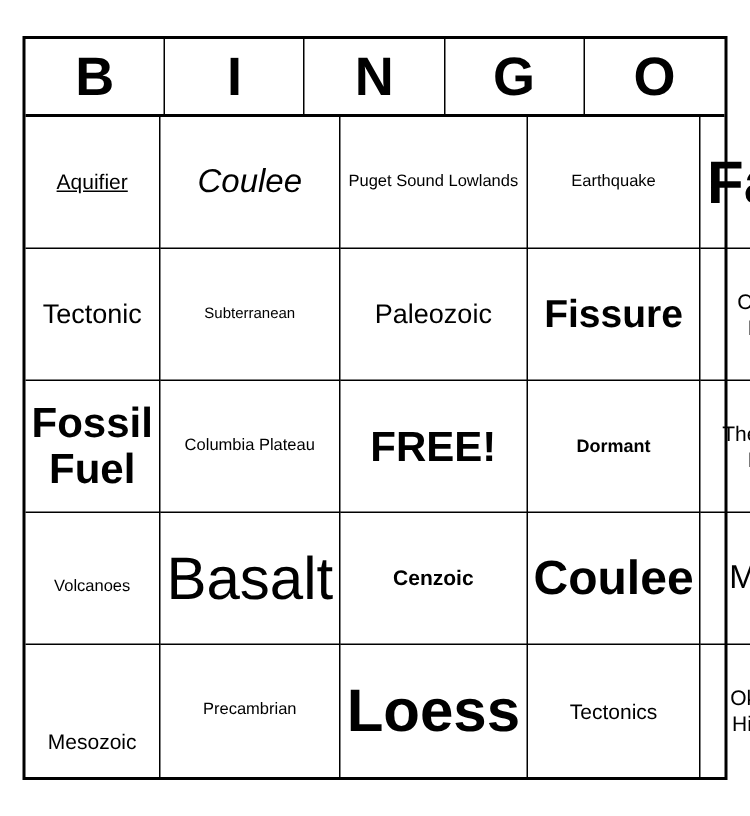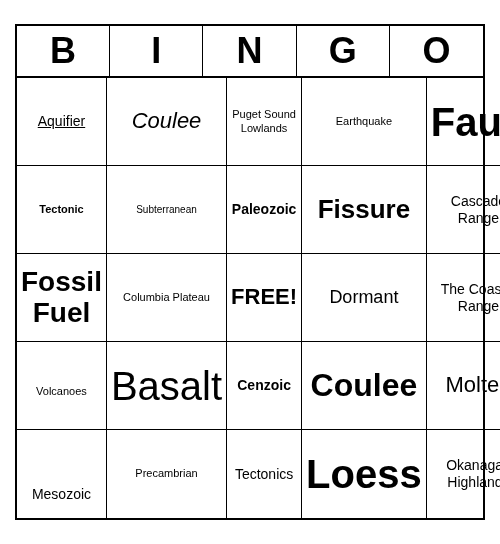--- a/index.html
+++ b/index.html
@@ -79,45 +79,45 @@
       <div class="bingo-cell">
         <span style="font-size: 11px; font-weight: normal;">Puget Sound Lowlands</span>
       </div>
       <div class="bingo-cell">
         <span style="font-size: 11px; font-weight: normal;">Earthquake</span>
       </div>
       <div class="bingo-cell">
         <span style="font-size: 40px; font-weight: bold;">Fault</span>
       </div>
       <div class="bingo-cell">
-        <span style="font-size: 11px; font-weight: bold;">Tectonic</span>
+        <span style="font-size: 18px; font-weight: normal;">Tectonic</span>
       </div>
       <div class="bingo-cell">
         <span style="font-size: 10px; font-weight: normal;">Subterranean</span>
       </div>
       <div class="bingo-cell">
-        <span style="font-size: 14px; font-weight: bold;">Paleozoic</span>
+        <span style="font-size: 18px; font-weight: normal;">Paleozoic</span>
       </div>
       <div class="bingo-cell">
         <span style="font-size: 26px; font-weight: bold;">Fissure</span>
       </div>
       <div class="bingo-cell">
         <span style="font-size: 14px; font-weight: normal;">Cascade Range</span>
       </div>
       <div class="bingo-cell">
         <span style="font-size: 28px; font-weight: bold; line-height: 1.1;">Fossil Fuel</span>
       </div>
       <div class="bingo-cell">
         <span style="font-size: 11px; font-weight: normal;">Columbia Plateau</span>
       </div>
       <div class="bingo-cell">
-        <span style="font-size: 22px; font-weight: bold; text-align: center;">FREE!</span>
+        <span style="font-size: 28px; font-weight: bold; text-align: center;">FREE!</span>
       </div>
       <div class="bingo-cell">
-        <span style="font-size: 18px; font-weight: normal;">Dormant</span>
+        <span style="font-size: 12px; font-weight: bold;">Dormant</span>
       </div>
       <div class="bingo-cell">
         <span style="font-size: 14px; font-weight: normal;">The Coastal Range</span>
       </div>
       <div class="bingo-cell">
         <span style="font-size: 11px; font-weight: normal; margin-top: 13px;">Volcanoes</span>
       </div>
       <div class="bingo-cell">
         <span style="font-size: 40px; font-weight: normal;">Basalt</span>
       </div>
@@ -130,22 +130,22 @@
       <div class="bingo-cell">
         <span style="font-size: 22px; font-weight: normal;">Molten</span>
       </div>
       <div class="bingo-cell">
         <span style="font-size: 14px; font-weight: normal; margin-top: 41px;">Mesozoic</span>
       </div>
       <div class="bingo-cell">
         <span style="font-size: 11px; font-weight: normal;">Precambrian</span>
       </div>
       <div class="bingo-cell">
-        <span style="font-size: 14px; font-weight: normal;">Tectonics</span>
+        <span style="font-size: 40px; font-weight: bold;">Loess</span>
       </div>
       <div class="bingo-cell">
-        <span style="font-size: 40px; font-weight: bold;">Loess</span>
+        <span style="font-size: 14px; font-weight: normal;">Tectonics</span>
       </div>
       <div class="bingo-cell">
         <span style="font-size: 14px; font-weight: normal;">Okanagan Highlands</span>
       </div>
     </div>
 </div>
 
 </body></html>

